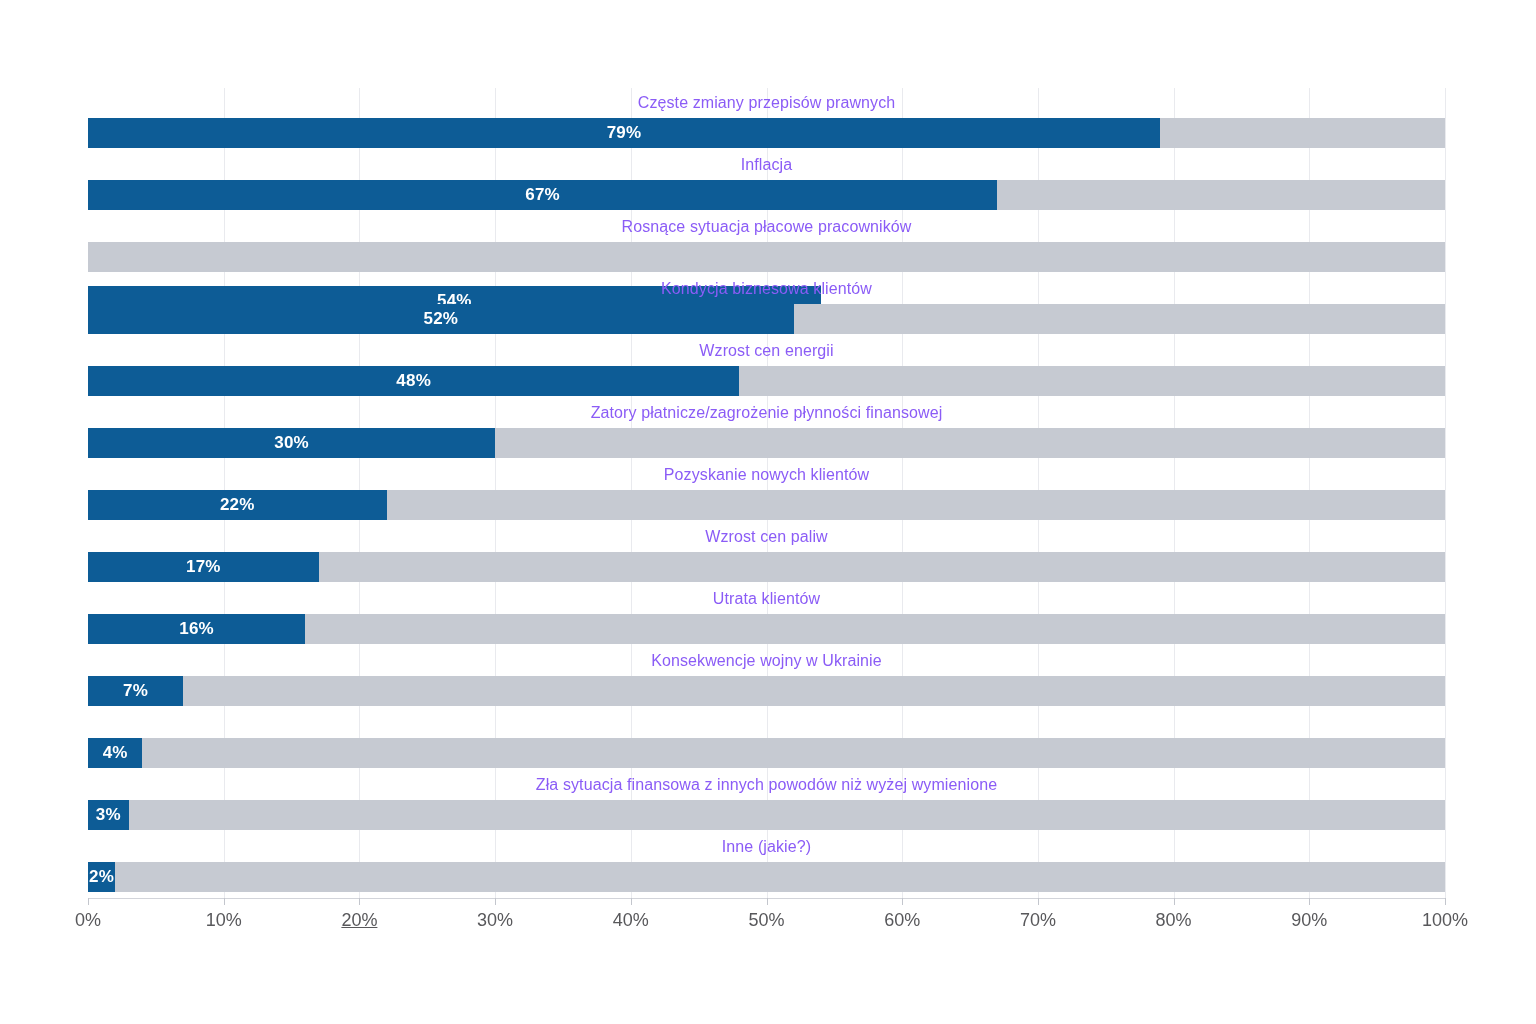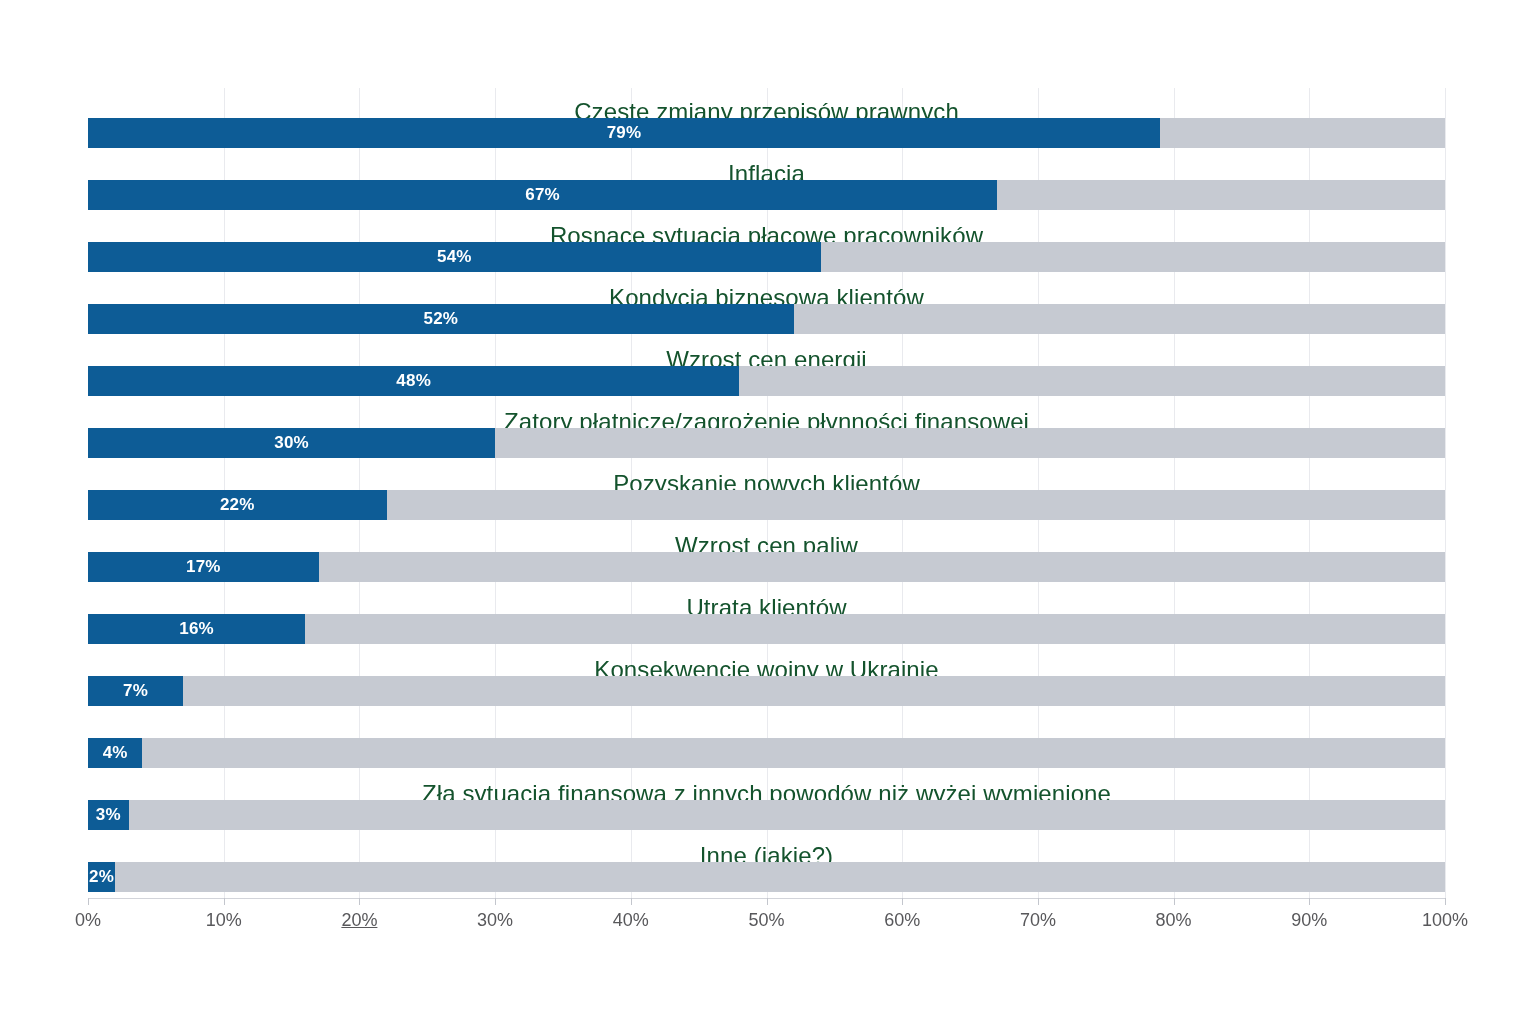--- a/index.html
+++ b/index.html
@@ -32,26 +32,26 @@
   .bar-group {
     position: relative;
     width: 100%;
     height: 62px;
   }
 
   .cat-label {
     position: absolute;
     left: 0;
     right: 0;
-    top: 11px;
+    top: 2px;
     height: 26px;
     line-height: 26px;
     text-align: center;
-    font-size: 24px;
-    color: #14532d;
+    font-size: 16px;
+    color: #8b5cf6;
     white-space: nowrap;
     letter-spacing: 0.1px;
   }
 
   .track {
     position: absolute;
     left: 0;
     top: 30px;
     width: 100%;
     height: 30px;
@@ -156,21 +156,21 @@
           <div class="cat-label">Inflacja</div>
           <div class="track">
             <div class="fill" style="width: 67%;">
               <div class="value-label">67%</div>
             </div>
           </div>
         </div>
         <div class="bar-group">
           <div class="cat-label">Rosnące sytuacja płacowe pracowników</div>
           <div class="track">
-            <div class="fill" style="width: 54%;">
+            <div class="fill" style="width: 54%; margin-top: 44px;">
               <div class="value-label">54%</div>
             </div>
           </div>
         </div>
         <div class="bar-group">
           <div class="cat-label">Kondycja biznesowa klientów</div>
           <div class="track">
             <div class="fill" style="width: 52%;">
               <div class="value-label">52%</div>
             </div>

